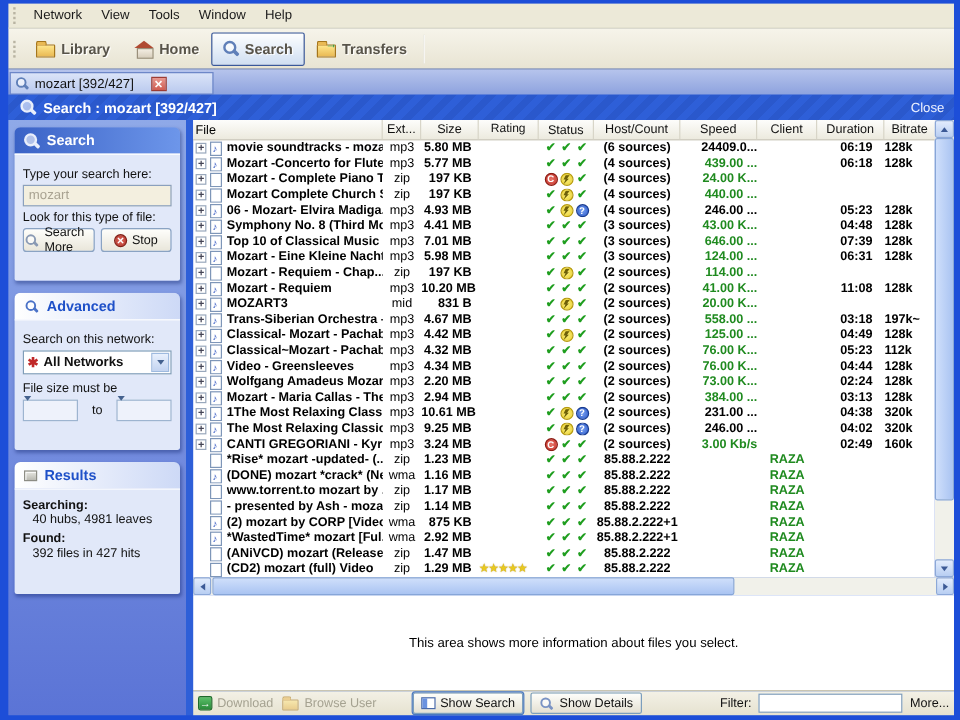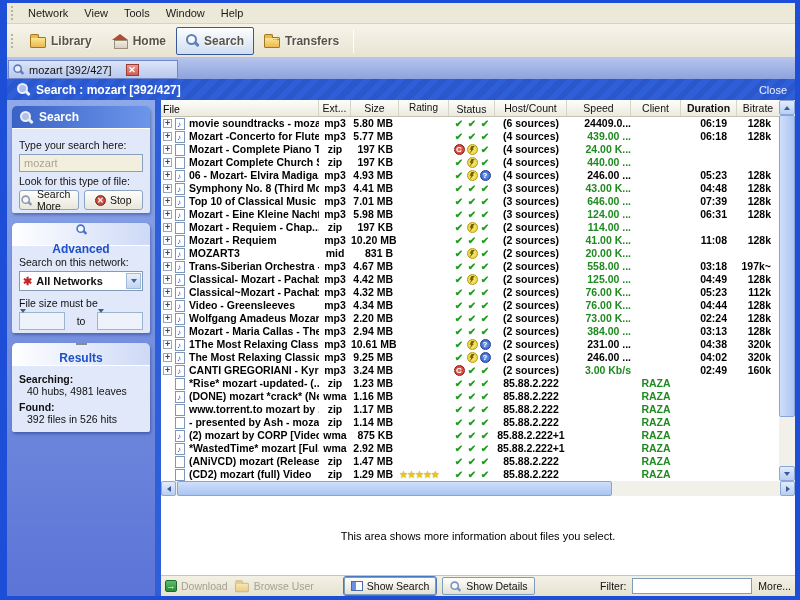--- a/index.html
+++ b/index.html
@@ -42,22 +42,22 @@
   .close-link { margin-left:auto; font-weight:normal; font-size:11px; color:#eef2ff; }
 
   
   .main { flex:1; display:flex; min-height:0; }
 
   
   .sidebar { width:148px; flex:0 0 auto; background:linear-gradient(#8fa9e8,#5b74d6); padding:6px 5px; overflow:hidden; }
   .pane { margin-bottom:10px; border-radius:5px 5px 2px 2px; overflow:hidden; box-shadow:1px 2px 3px rgba(0,20,90,.35); }
   .pane-header { height:22px; display:flex; align-items:center; gap:6px; padding:0 8px; font-size:12px; font-weight:bold; }
   .pane-header.blue { background:linear-gradient(90deg,#3a62c6,#6d96ea); color:#fff; }
-  .pane-header.light { background:linear-gradient(90deg,#ffffff,#cdd9f6); color:#1e50c8;flex-direction:column; }
-  .pane-body { background:#e1e8f9; border-top:1px solid #fff; padding:7px 7px 3px 7px; font-size:10.5px; color:#111; }
+  .pane-header.light { background:linear-gradient(90deg,#ffffff,#cdd9f6); color:#1e50c8; }
+  .pane-body { background:#e1e8f9; border-top:1px solid #fff; padding:7px 7px 24px 7px; font-size:10.5px; color:#111; }
   .pane-body .lbl { margin:3px 0 3px 0; }
   .txt-input { width:100%; height:18px; background:#f3efdf; border:1px solid #8aa0be; font-size:11px; color:#a9a392; padding:2px 4px; font-family:"Liberation Sans",sans-serif; }
   .select { height:20px; background:#fff; border:1px solid #7f9db9; display:flex; align-items:center; gap:4px; padding-left:3px; font-size:11px; font-weight:bold; position:relative; margin-bottom:6px; }
   .select .arrow-btn { position:absolute; right:1px; top:1px; bottom:1px; width:15px; background:linear-gradient(#e8f0fd,#c3d4f1); border:1px solid #9ebadf; display:flex; align-items:center; justify-content:center; }
   .arrow-btn::after { content:""; border-left:3px solid transparent; border-right:3px solid transparent; border-top:4px solid #44618e; }
   .btn-row { display:flex; gap:5px; margin-top:2px; }
   .xp-btn { flex:1; height:20px; background:linear-gradient(#fefefb,#e9e6da); border:1px solid #8aa3c3; border-radius:3px; display:flex; align-items:center; justify-content:center; gap:4px; font-size:10.5px; color:#111; }
   .stop-ico { width:11px; height:11px; border-radius:50%; background:radial-gradient(#e06a60,#b03228); border:1px solid #802018; color:#fff; font-size:8px; line-height:10px; text-align:center; font-weight:bold; }
   .net-ico { color:#c02828; font-size:11px; font-weight:bold; }
   .size-row { display:flex; align-items:center; gap:12px; }
@@ -68,30 +68,30 @@
   
   .right-area { flex:1; display:flex; flex-direction:column; min-width:0; background:#2e5fd8; padding-left:6px; }
   .table-zone { display:flex; flex:0 0 auto; }
   .table { flex:1; background:#fff; display:flex; flex-direction:column; min-width:0; }
   .thead { display:flex; height:17px; flex:0 0 auto; background:linear-gradient(#fdfdfb,#eceade); border-bottom:1px solid #c6c3b5; }
   .th { font-size:10.5px; color:#111; padding:2px 4px 0 4px; border-right:1px solid #d8d5c8; white-space:nowrap; overflow:hidden; }
   .rows { flex:1; overflow:hidden; }
   .row { display:flex; height:13px; align-items:center; }
   .cell { font-size:10.5px; white-space:nowrap; overflow:hidden; line-height:13px; }
   .c-file { flex:1 1 auto; min-width:0; display:flex; align-items:center; gap:2px; padding-left:2px; font-weight:bold; color:#000; }
-  .c-ext  { flex:0 0 32px; text-align:center; font-weight:bold; }
+  .c-ext  { flex:0 0 32px; text-align:center; font-weight:normal; }
   .c-size { flex:0 0 48px; text-align:right; padding-right:6px; font-weight:bold; }
   .c-rate { flex:0 0 50px; text-align:left; color:#e8c820; font-size:10px; letter-spacing:-1px; text-shadow:0 0 1px #a07c00; }
   .c-stat { flex:0 0 46px; display:flex; align-items:center; justify-content:center; gap:2px; }
   .c-host { flex:0 0 72px; text-align:center; font-weight:bold; }
   .c-speed{ flex:0 0 64px; text-align:right; padding-left:12px; font-weight:bold; }
   .c-speed.green { color:#1f8a1f; }
   .c-client{ flex:0 0 50px; text-align:center; font-weight:bold; color:#1f8a1f; }
   .c-dur  { flex:0 0 56px; text-align:right; padding-right:10px; font-weight:bold; }
-  .c-bit  { flex:0 0 42px; text-align:right; padding-right:8px; font-weight:bold; }
+  .c-bit  { flex:0 0 42px; padding-right:8px; font-weight:bold; }
   .th.c-file{ font-weight:normal; } .th.c-ext,.th.c-size,.th.c-rate,.th.c-stat,.th.c-host,.th.c-speed,.th.c-dur,.th.c-bit,.th.c-client { font-weight:normal; text-align:center; padding-left:0; padding-right:0; color:#111; }
 
   .expander { width:9px; height:9px; border:1px solid #99a8bc; background:#fff; flex:0 0 auto; position:relative; margin-right:1px; }
   .expander::before { content:"+"; position:absolute; left:1px; top:-3px; font-size:9px; color:#445; }
   .expander.hidden { visibility:hidden; }
   .ficon { width:10px; height:12px; background:#fff; border:1px solid #7e96b8; flex:0 0 auto; position:relative; margin-right:2px; }
   .ficon.audio::after { content:"♪"; position:absolute; left:1px; top:-1px; font-size:8px; color:#2a50c0; }
 
   .st { display:inline-flex; width:11px; height:11px; align-items:center; justify-content:center; flex:0 0 auto; }
   .st.check::after { content:"✔"; color:#1f9e1f; font-size:10px; font-weight:bold; }
@@ -226,39 +226,39 @@
 
         <div class="pane">
           <div class="pane-header light">
             <span class="cube"></span>
             <span>Results</span>
           </div>
           <div class="pane-body">
             <div class="bold">Searching:</div>
             <div class="res-line">40 hubs, 4981 leaves</div>
             <div class="bold">Found:</div>
-            <div class="res-line">392 files in 526 hits</div>
+            <div class="res-line">392 files in 427 hits</div>
           </div>
         </div>
 
       </div>
 
       <div class="right-area">
         <div class="table-zone" style="flex:1; min-height:0;">
           <div class="table">
             <div class="thead">
               <div class="th c-file">File</div>
               <div class="th c-ext">Ext...</div>
               <div class="th c-size">Size</div>
               <div class="th c-rate" style="color:#111; text-shadow:none; letter-spacing:0;">Rating</div>
               <div class="th c-stat">Status</div>
               <div class="th c-host">Host/Count</div>
               <div class="th c-speed" style="text-align:center; padding-left:0;">Speed</div>
               <div class="th c-client">Client</div>
-              <div class="th c-dur" style="text-align:center; padding-right:0;font-weight:bold;">Duration</div>
+              <div class="th c-dur" style="text-align:center; padding-right:0;">Duration</div>
               <div class="th c-bit" style="text-align:center; padding-right:0; border-right:none;">Bitrate</div>
             </div>
             <div class="rows">
                 <div class="row">
     <div class="cell c-file">
       <span class="expander"></span>
       <span class="ficon audio"></span>
       <span style="overflow:hidden; white-space:nowrap;">movie soundtracks - moza...</span>
     </div>
     <div class="cell c-ext">mp3</div>

